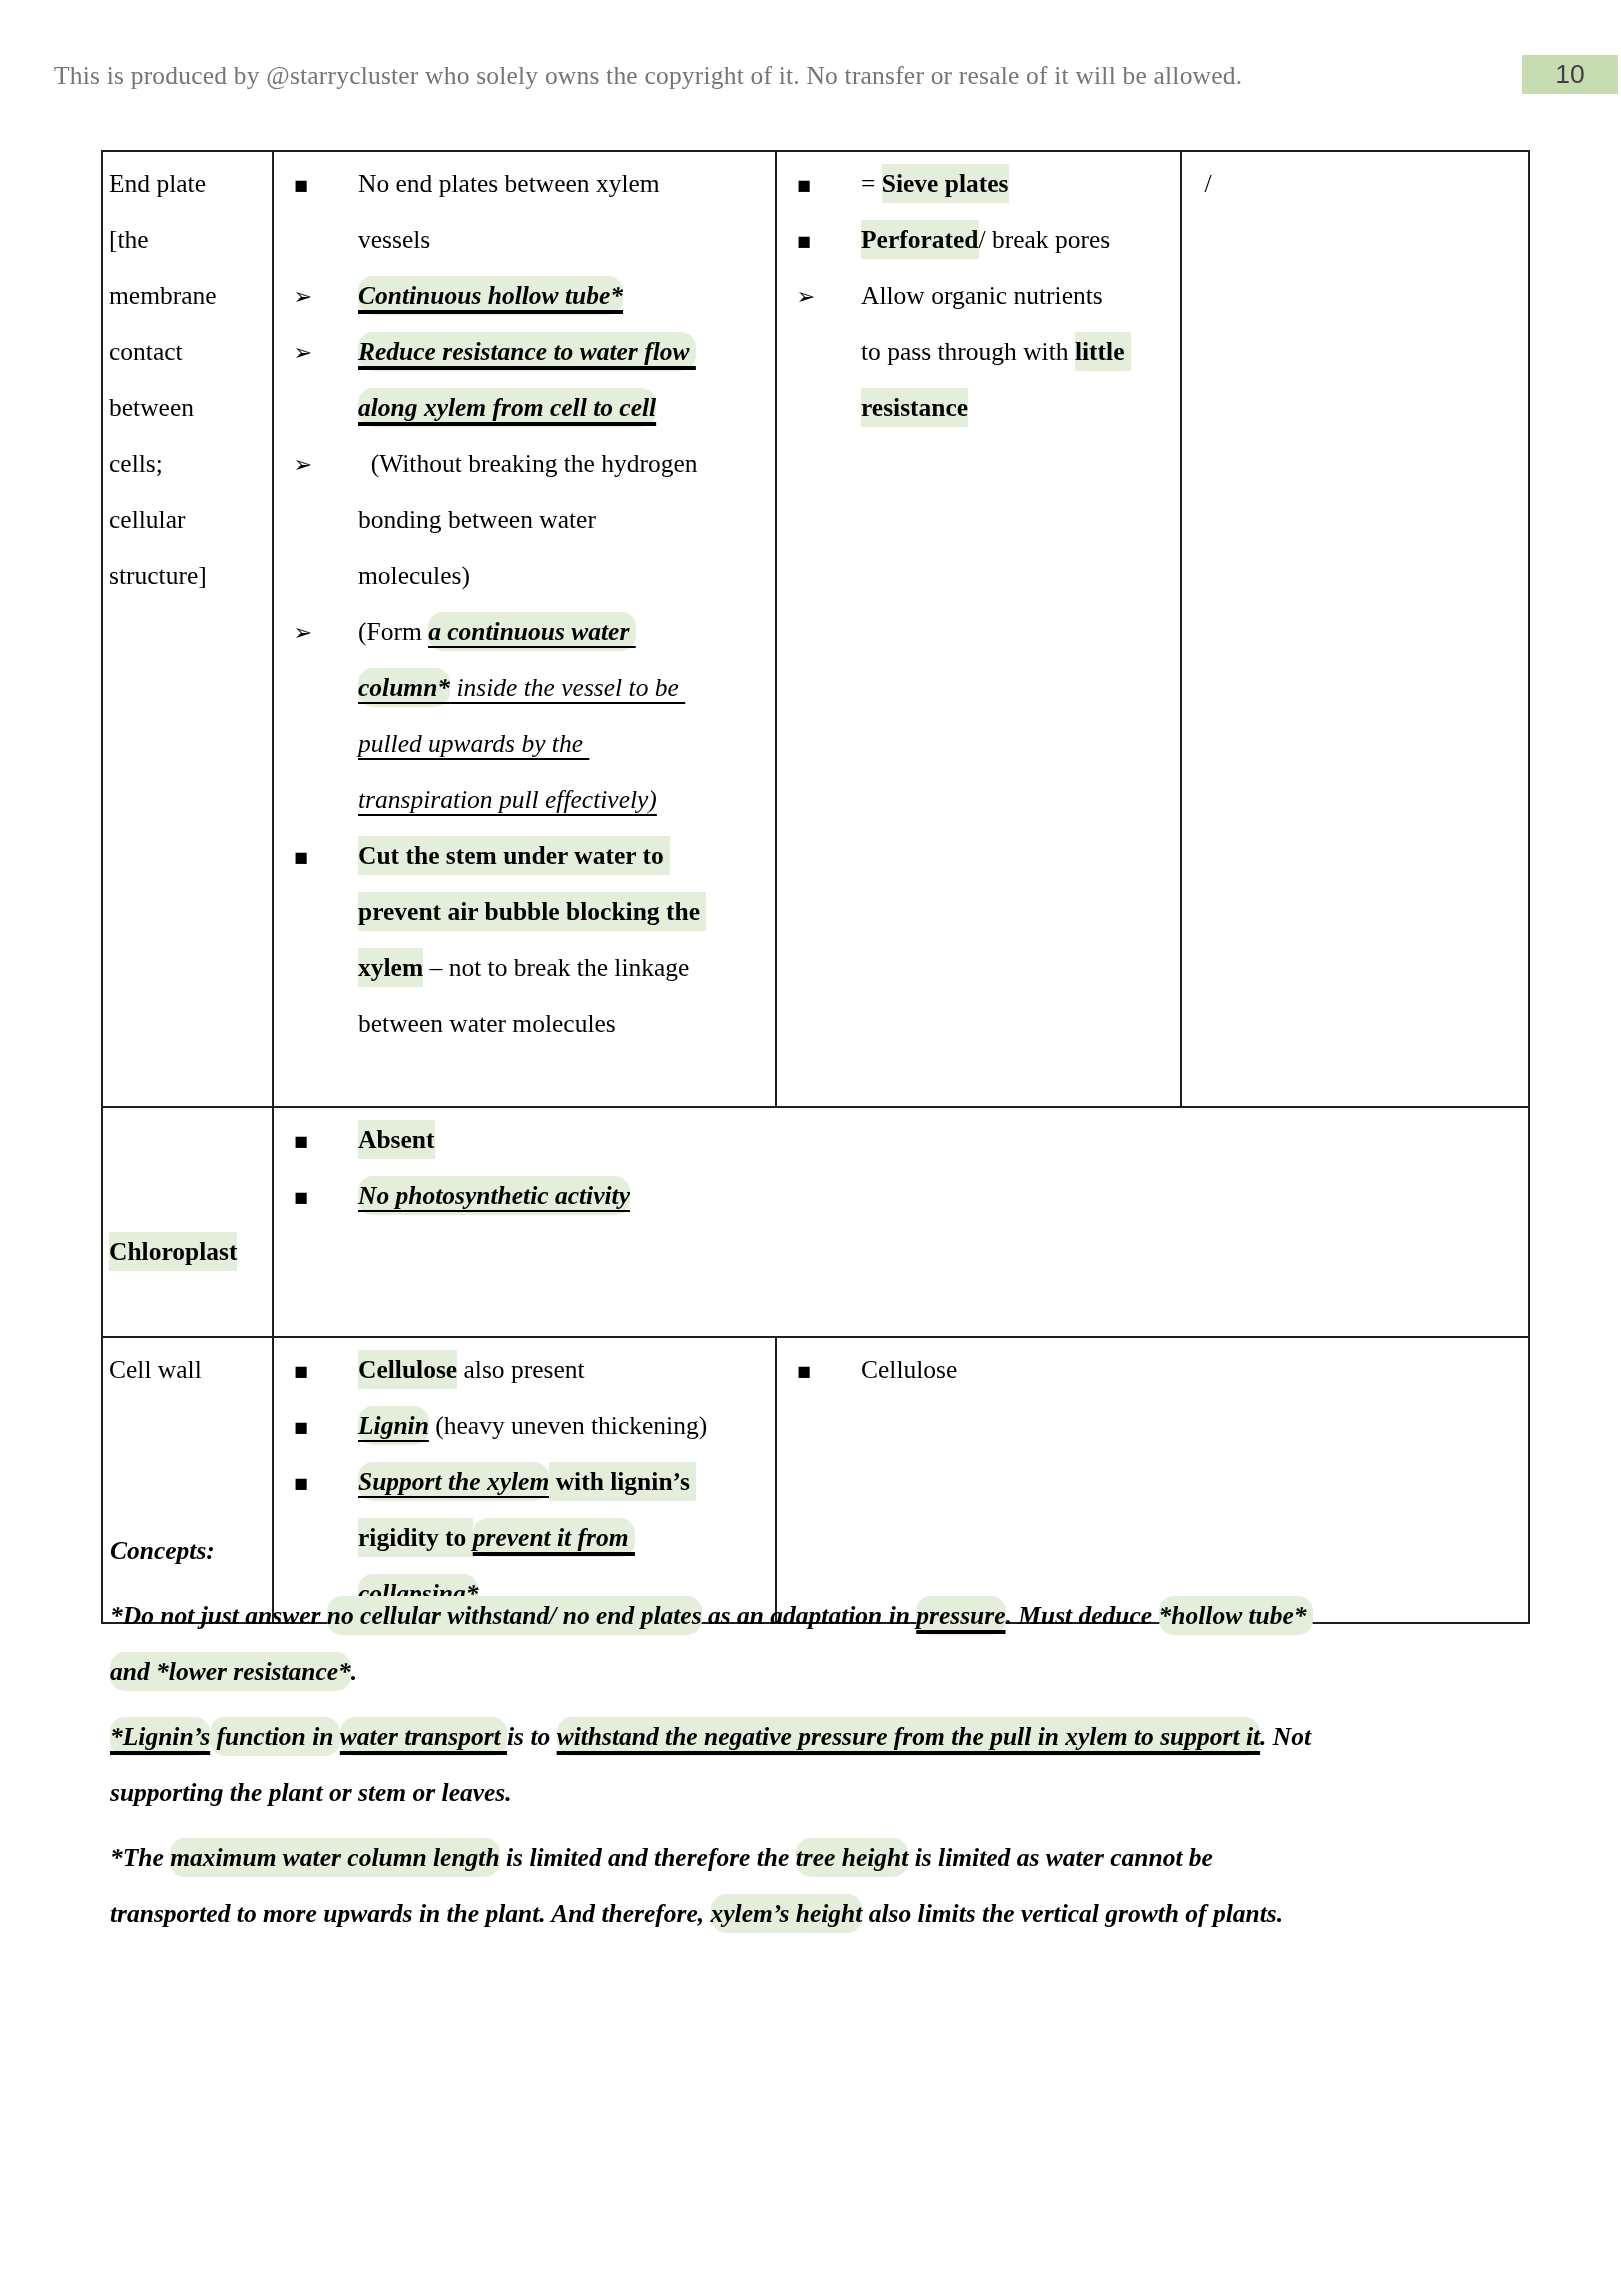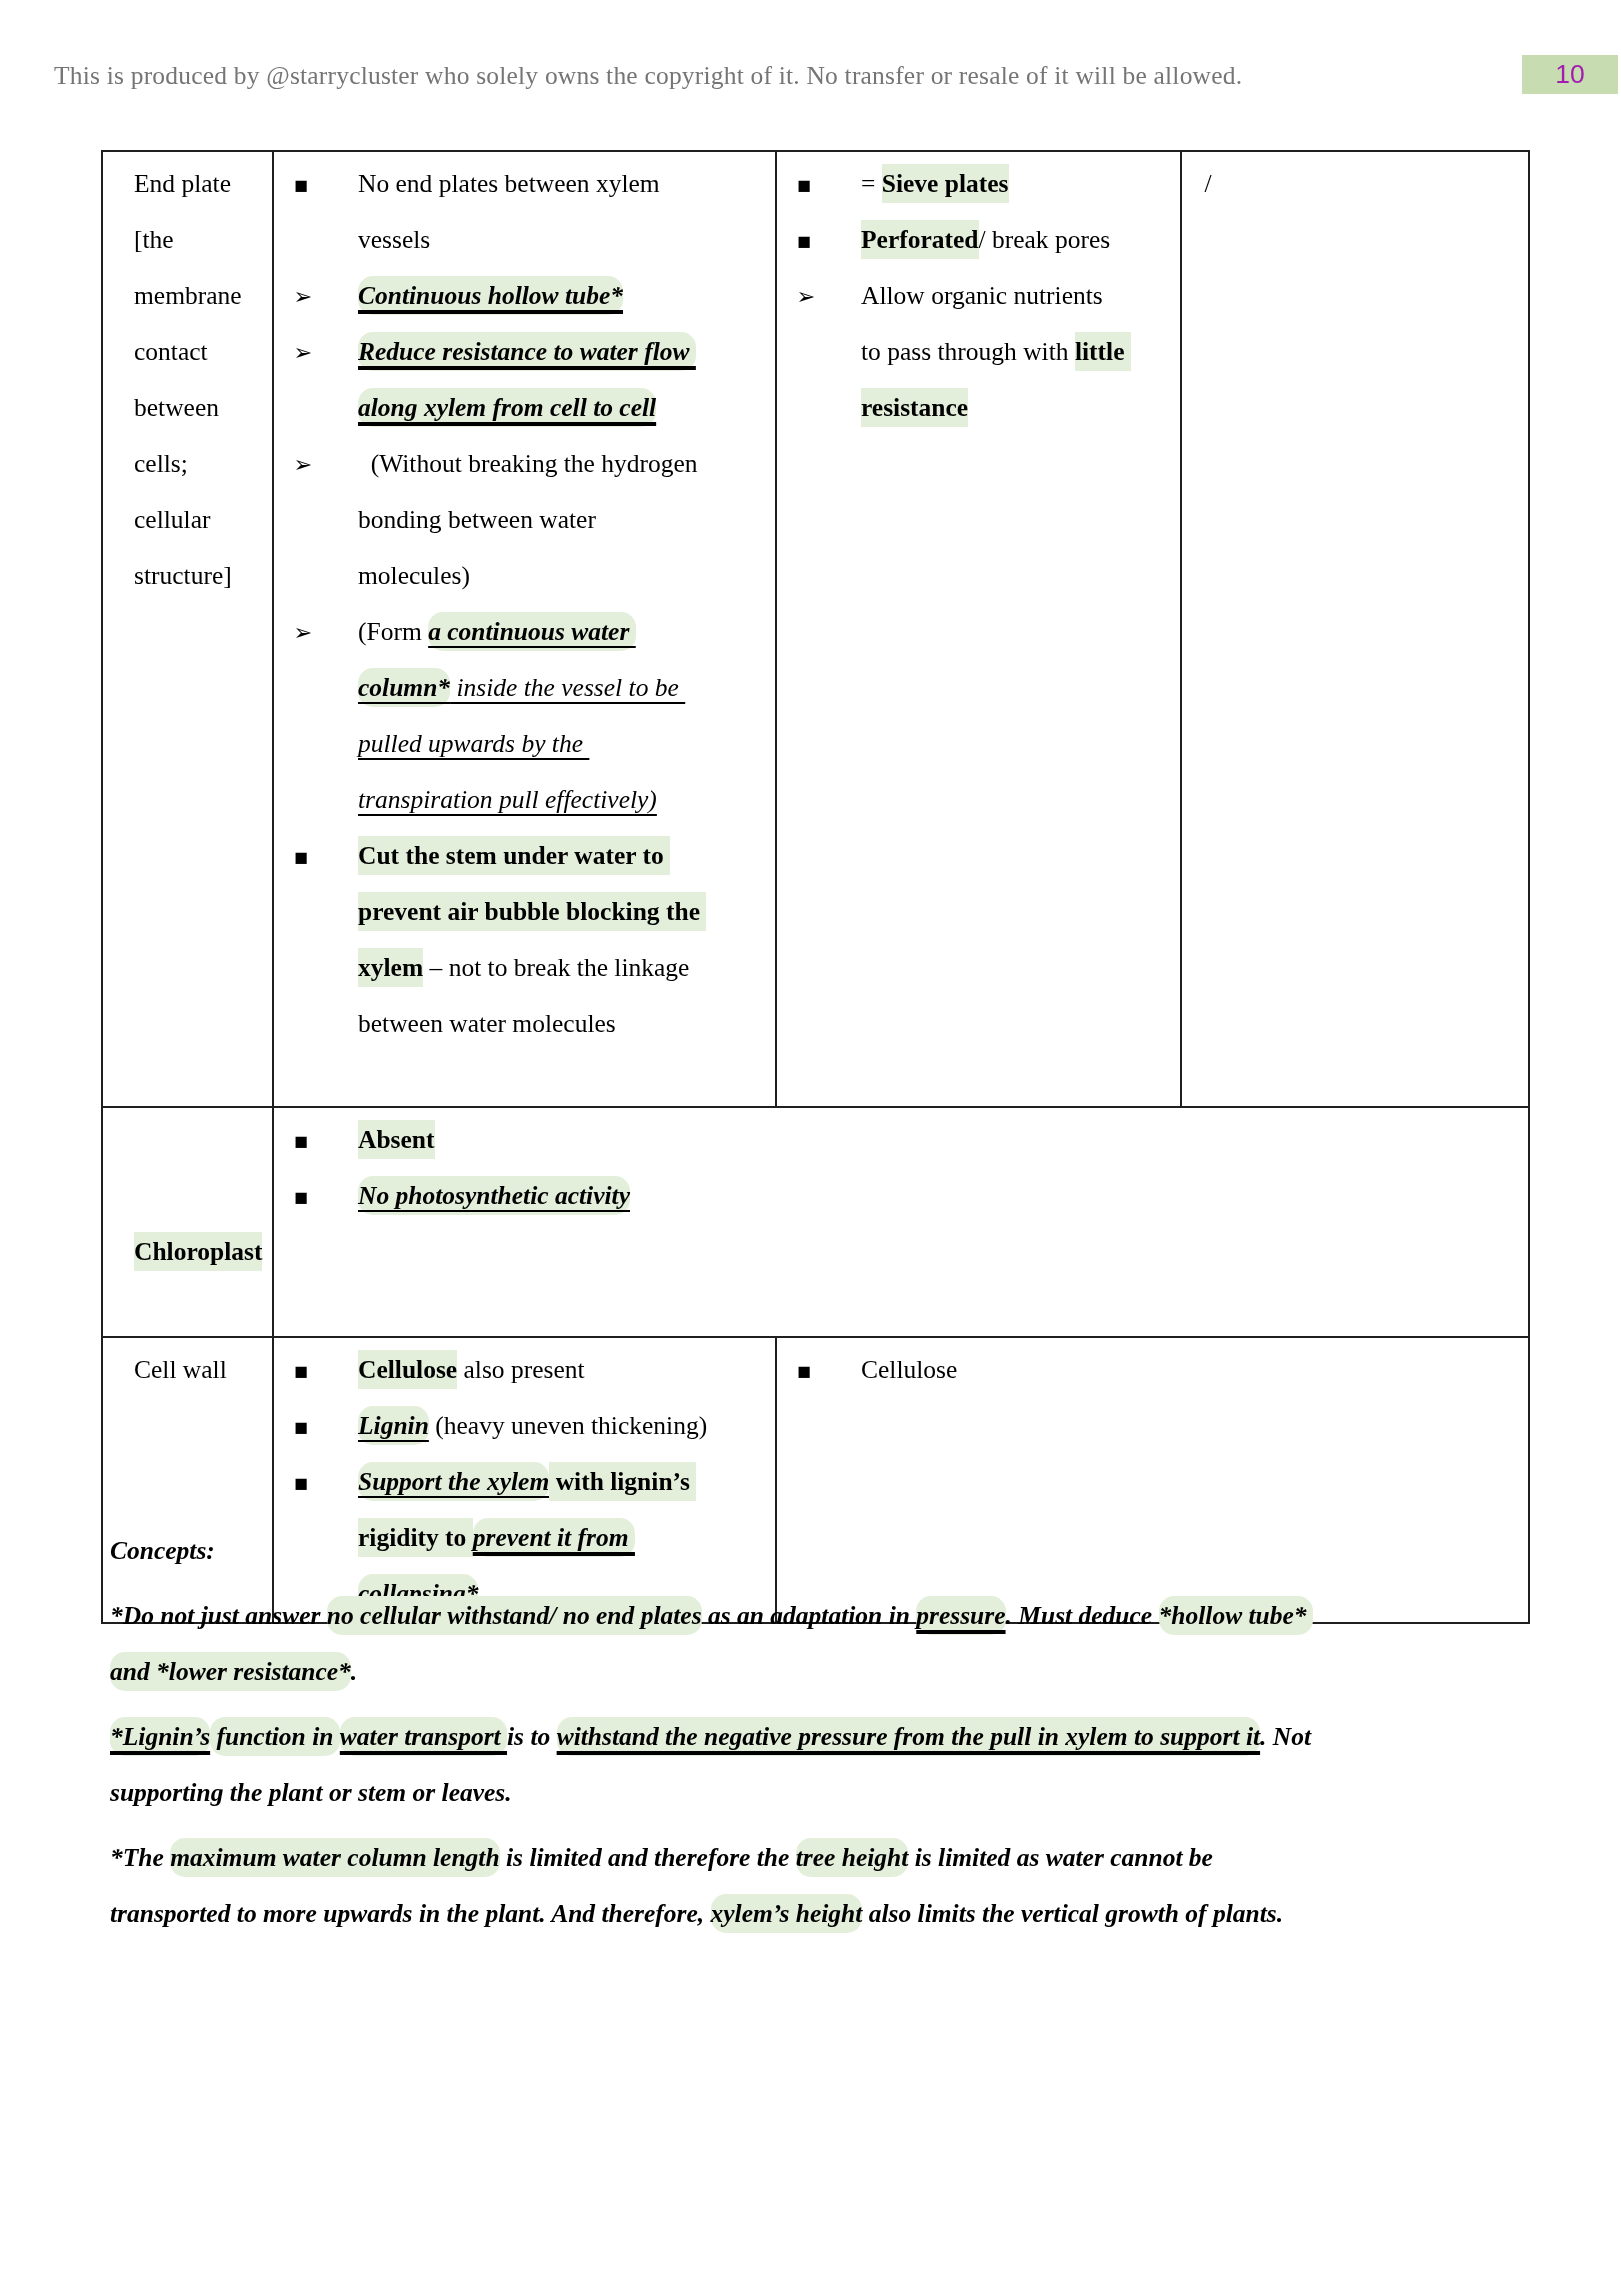--- a/index.html
+++ b/index.html
@@ -23,41 +23,41 @@
     position:absolute; top:61px; left:0;
     width:100%; padding-left:54px;
     text-align:left;
     font-size:25.5px; color:var(--header_text);
     letter-spacing:0.2px;
   }
   .page-badge {
     position:absolute; left:1522px; top:55px;
     width:96px; height:39px;
     background:var(--badge);
-    color:#a21caf;
+    color:#404040;
     font-family:"Liberation Sans", sans-serif;
     font-size:26.5px;
     display:flex; align-items:center; justify-content:center;
   }
 
   
   table.tbl {
     position:absolute; left:101px; top:150px;
     border-collapse:collapse; table-layout:fixed;
   }
   .tbl td {
     border:2px solid var(--border);
     vertical-align:top;
     padding:3.9px 0 0 0;
     font-size:25.5px; line-height:56px;
   }
   tr.r1 { height:956px; }
   tr.r2 { height:113px; }
   tr.r3 { height:280px; }
-  td.lab { padding-left:31px; white-space:pre-wrap;margin-top:12px; }
+  td.lab { padding-left:6px; white-space:pre-wrap;margin-top:12px; }
   td.slash { padding-left:22.5px; }
 
   .li { position:relative; padding-left:84px; }
   .mk {
     position:absolute; left:19.6px; top:0;
     font-family:"DejaVu Sans", sans-serif;
     font-size:22.5px; line-height:56px; color:#000;
   }
   .tx { white-space:pre-wrap; }
 

